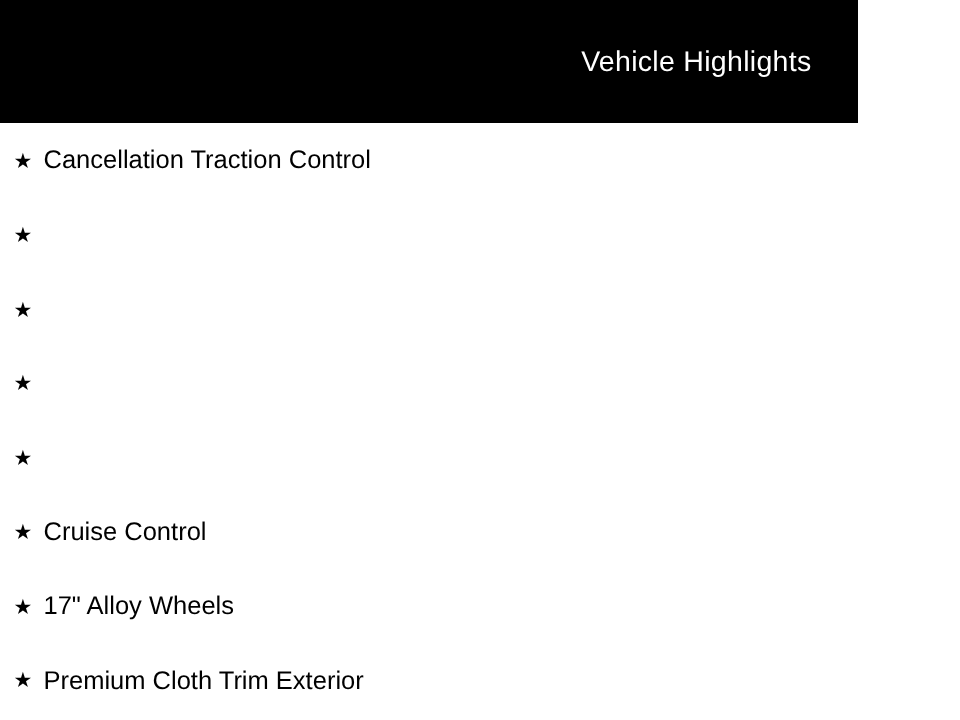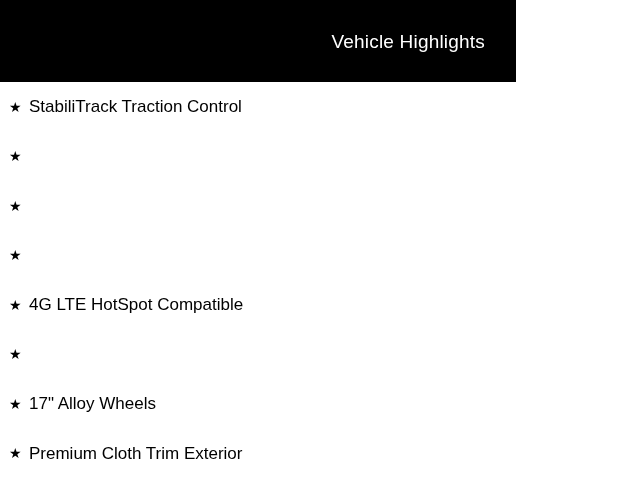--- a/index.html
+++ b/index.html
@@ -17,21 +17,21 @@
     position: relative;
     width: 640px;
     height: 480px;
     background: #ffffff;
     box-sizing: border-box;
   }
   .header-bar {
     position: absolute;
     left: 0;
     top: 0;
-    width: 516px;
+    width: 572px;
     height: 82px;
     background: #000000;
     display: flex;
     align-items: center;
     justify-content: flex-end;
     box-sizing: border-box;
     padding-right: 31px;
   }
   .header-title {
     color: #ffffff;
@@ -77,37 +77,37 @@
 
 <div class="page">
 
   <div class="header-bar">
     <div class="header-title">Vehicle Highlights</div>
   </div>
 
   <ul class="highlights-list">
     <li class="highlight-item">
       <span class="star-icon">★</span>
-      <span class="item-label">StabiliTrack Traction Control</span>
+      <span class="item-label">Cancellation Traction Control</span>
     </li>
     <li class="highlight-item">
       <span class="star-icon">★</span>
     </li>
     <li class="highlight-item">
       <span class="star-icon">★</span>
     </li>
     <li class="highlight-item">
       <span class="star-icon">★</span>
     </li>
     <li class="highlight-item">
       <span class="star-icon">★</span>
-      <span class="item-label">4G LTE HotSpot Compatible</span>
     </li>
     <li class="highlight-item">
       <span class="star-icon">★</span>
+      <span class="item-label">Cruise Control</span>
     </li>
     <li class="highlight-item">
       <span class="star-icon">★</span>
       <span class="item-label">17" Alloy Wheels</span>
     </li>
     <li class="highlight-item">
       <span class="star-icon">★</span>
       <span class="item-label">Premium Cloth Trim Exterior</span>
     </li>
   </ul>

